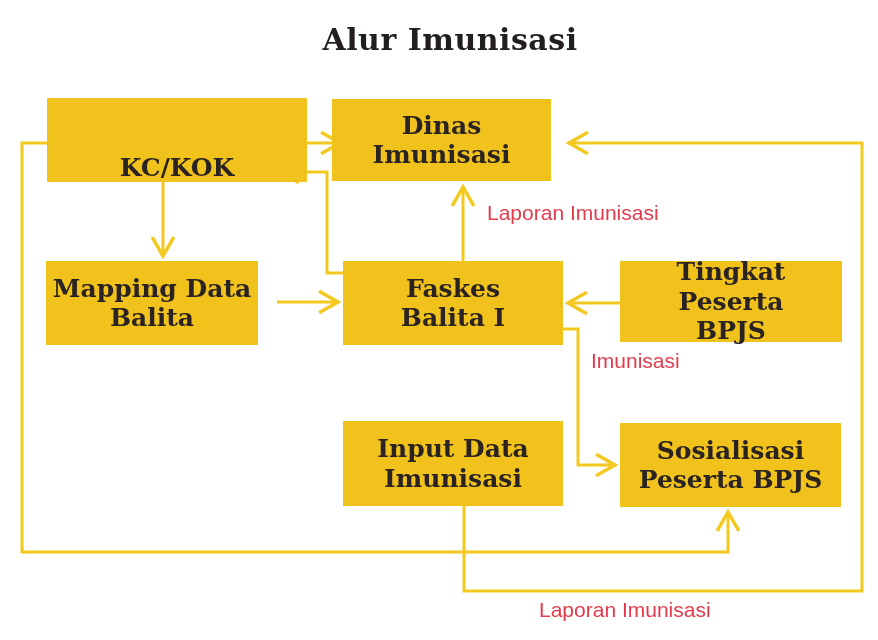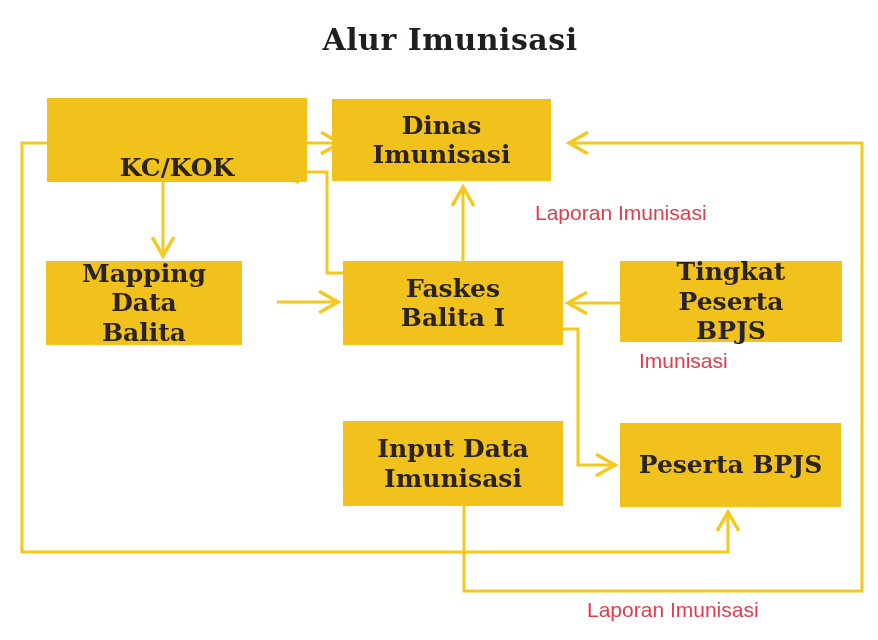--- a/index.html
+++ b/index.html
@@ -10,21 +10,21 @@
          font-family:"DejaVu Serif",serif;font-weight:700;font-size:30px;
          letter-spacing:.5px;color:var(--ink,#221d1e);text-indent:22px;}
   .edges{position:absolute;top:0;left:0;}
   .edges polyline{fill:none;stroke:var(--line,#f4c91f);stroke-width:3;}
   .edges marker path{fill:none;stroke:var(--line,#f4c91f);}
   .node{position:absolute;background:var(--box,#f1c21c);
         display:flex;align-items:center;justify-content:center;text-align:center;
         color:var(--boxink,#2a2321);font-weight:700;font-size:25px;line-height:1.18;}
   .node-label span{display:block;}
   .edge-label{position:absolute;font-family:"Liberation Sans","DejaVu Sans",sans-serif;
-        font-size:21px;color:var(--red,#e23b4c);white-space:nowrap;margin-left:48px;}
+        font-size:21px;color:var(--red,#e23b4c);white-space:nowrap;}
 </style>
 </head>
 <body style="--box: #F1C21C; --boxink: #2A2321; --line: #F4C91F; --red: #E23B4C; --ink: #221D1E; background: rgb(255, 255, 255);">
 
 <div class="stage">
   <h1 class="title">Alur Imunisasi</h1>
 
   <svg class="edges" width="878" height="640" viewBox="0 0 878 640" xmlns="http://www.w3.org/2000/svg">
     <defs>
       <marker id="arrowhead" viewBox="0 0 10 10" refX="8.5" refY="5" markerWidth="9" markerHeight="9" orient="auto-start-reverse">
@@ -49,21 +49,21 @@
         <div class="node-label">
           <span>KC/KOK</span>
         </div>
       </div>
       <div class="node" style="left: 332px; top: 99px; width: 219px; height: 82px;">
         <div class="node-label">
           <span>Dinas</span>
           <span>Imunisasi</span>
         </div>
       </div>
-      <div class="node" style="left: 46px; top: 261px; width: 196px; height: 84px;">
+      <div class="node" style="left: 46px; top: 261px; width: 212px; height: 84px;">
         <div class="node-label">
           <span>Mapping Data</span>
           <span>Balita</span>
         </div>
       </div>
       <div class="node" style="left: 343px; top: 261px; width: 220px; height: 84px;">
         <div class="node-label">
           <span>Faskes</span>
           <span>Balita I</span>
         </div>
@@ -75,20 +75,21 @@
         </div>
       </div>
       <div class="node" style="left: 343px; top: 421px; width: 220px; height: 85px;">
         <div class="node-label">
           <span>Input Data</span>
           <span>Imunisasi</span>
         </div>
       </div>
       <div class="node" style="left: 620px; top: 423px; width: 221px; height: 84px;">
         <div class="node-label">
+          <span>Sosialisasi</span>
           <span>Peserta BPJS</span>
         </div>
       </div>
     </div>
   <div id="labels-layer">
       <div class="edge-label" style="left: 487px; top: 201px;">Laporan Imunisasi</div>
       <div class="edge-label" style="left: 591px; top: 349px;">Imunisasi</div>
       <div class="edge-label" style="left: 539px; top: 598px;">Laporan Imunisasi</div>
     </div>
 </div>

